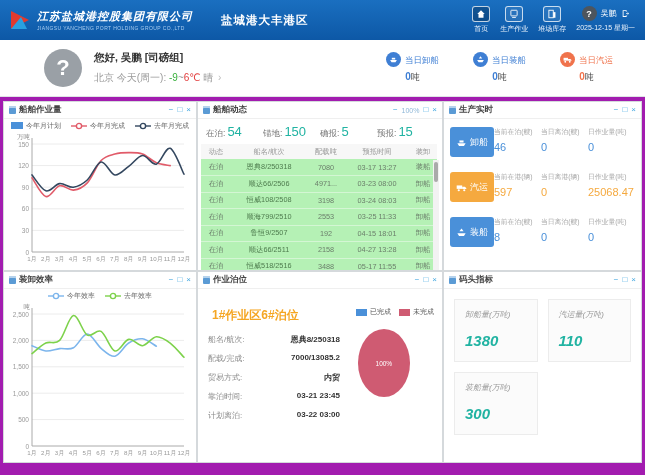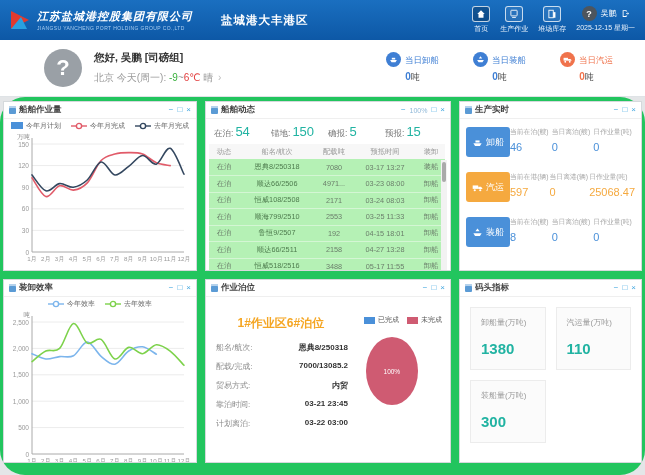--- a/index.html
+++ b/index.html
@@ -42,23 +42,23 @@
   .ds-ico { width:15px; height:15px; border-radius:50%; display:flex; align-items:center; justify-content:center; }
   .ds-ico svg { width:9px; height:9px; }
   .blue .ds-ico { background:#3f7fd4; } .orange .ds-ico { background:#f0734c; }
   .blue .ds-label { color:#3f7fd4; } .orange .ds-label { color:#f0734c; }
   .ds-label { font-size:8.5px; }
   .ds-value { margin-top:4px; font-size:9px; color:#444; }
   .blue .ds-num { color:#3f7fd4; font-weight:bold; font-size:10px; }
   .orange .ds-num { color:#f0734c; font-weight:bold; font-size:10px; }
 
   
-  .main { position:absolute; top:97px; left:0; right:0; bottom:0; background:#22c55e;
+  .main { position:absolute; top:97px; left:0; right:0; bottom:0; background:#a21caf;
           padding:4px 3px 12px 3px; display:grid; grid-template-columns:194px 246px 1fr;
-          grid-template-rows:170px 1fr; gap:8px;border-radius:25px; }
+          grid-template-rows:170px 1fr; gap:0; }
   .panel { background:#fff; border:1px solid #d5d9dc; overflow:hidden; position:relative; }
   .p-head { height:17px; display:flex; align-items:center; gap:3px; padding:0 5px;
             border-bottom:1px solid #efefef; }
   .p-ico { width:7px; height:8px; background:#5b9bd5; border-radius:1px;
            box-shadow:inset 0 2px 0 rgba(255,255,255,.55); flex:none; }
   .p-title { font-size:8.5px; font-weight:bold; color:#444; white-space:nowrap; }
   .p-ctrls { margin-left:auto; display:flex; align-items:center; gap:4px; color:#45a8e0; font-size:8px; }
   .p-ctrls span { cursor:pointer; line-height:1; }
   .zoom-pct { color:#8fb8d8; font-size:7px; }
 
@@ -88,32 +88,32 @@
               display:flex; align-items:center; justify-content:center; gap:3px; cursor:pointer; flex:none; }
   .prod-btn svg { width:11px; height:11px; }
   .prod-stats { flex:1; display:flex; margin-left:0; }
   .prod-stat { flex:1; }
   .prod-stat .lbl { font-size:6.8px; color:#a8a8a8; white-space:nowrap; }
   .prod-stat .val { font-size:11px; margin-top:4px; }
 
   
   .berth-body { display:flex; padding:4px 8px; }
   .berth-left { width:56%; }
-  .berth-head { color:#f5a623; font-size:12px; font-weight:bold; margin:14px 0 10px 6px; white-space:nowrap;text-align:center; }
+  .berth-head { color:#f5a623; font-size:12px; font-weight:bold; margin:14px 0 10px 6px; white-space:nowrap; }
   .bf-row { display:flex; margin:8px 0 8px 2px; font-size:8px; width:132px; }
   .bf-label { color:#8a8a8a; width:50px; flex:none; }
   .bf-value { flex:1; text-align:right; color:#333; font-weight:bold; }
   .berth-right { flex:1; display:flex; flex-direction:column; align-items:center; }
   .pie-legend { display:flex; gap:8px; font-size:7px; color:#555; margin:14px 0 12px auto; }
   .pie-legend .legend-sq { width:11px; height:7px; }
   .pie { width:52px; height:68px; border-radius:50%; background:#cf5b72; color:#fff; font-size:6.5px;
          display:flex; align-items:center; justify-content:center; }
 
   
-  .metric-grid { display:grid; grid-template-columns:1fr 1fr; gap:10px; padding:10px; }
+  .metric-grid { display:grid; grid-template-columns:1fr 1fr; gap:10px; padding:10px;font-style:italic; }
   .metric-card { background:#fbfbfb; border:1px solid #ececec; padding:9px 10px 12px; }
   .metric-card .lbl { font-size:8px; color:#9a9a9a; }
   .metric-card .val { font-size:15px; color:#21b3a2; margin-top:12px; font-weight:bold; }
 </style>
 </head>
 <body>
 
 <div class="app">
 
   <header class="topbar">
@@ -328,21 +328,21 @@
               <tr>
                 <td class="c0">在泊</td>
                 <td class="c1">顺达66/2506</td>
                 <td class="c2">4971...</td>
                 <td class="c3">03-23 08:00</td>
                 <td class="c4">卸船</td>
               </tr>
               <tr>
                 <td class="c0">在泊</td>
                 <td class="c1">恒威108/2508</td>
-                <td class="c2">2171</td>
+                <td class="c2">3198</td>
                 <td class="c3">03-24 08:03</td>
                 <td class="c4">卸船</td>
               </tr>
               <tr>
                 <td class="c0">在泊</td>
                 <td class="c1">顺海799/2510</td>
                 <td class="c2">2553</td>
                 <td class="c3">03-25 11:33</td>
                 <td class="c4">卸船</td>
               </tr>

